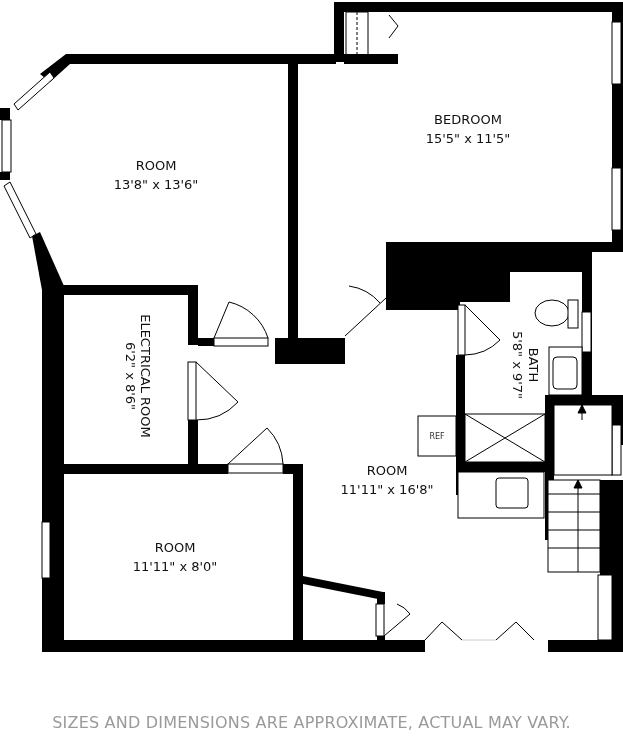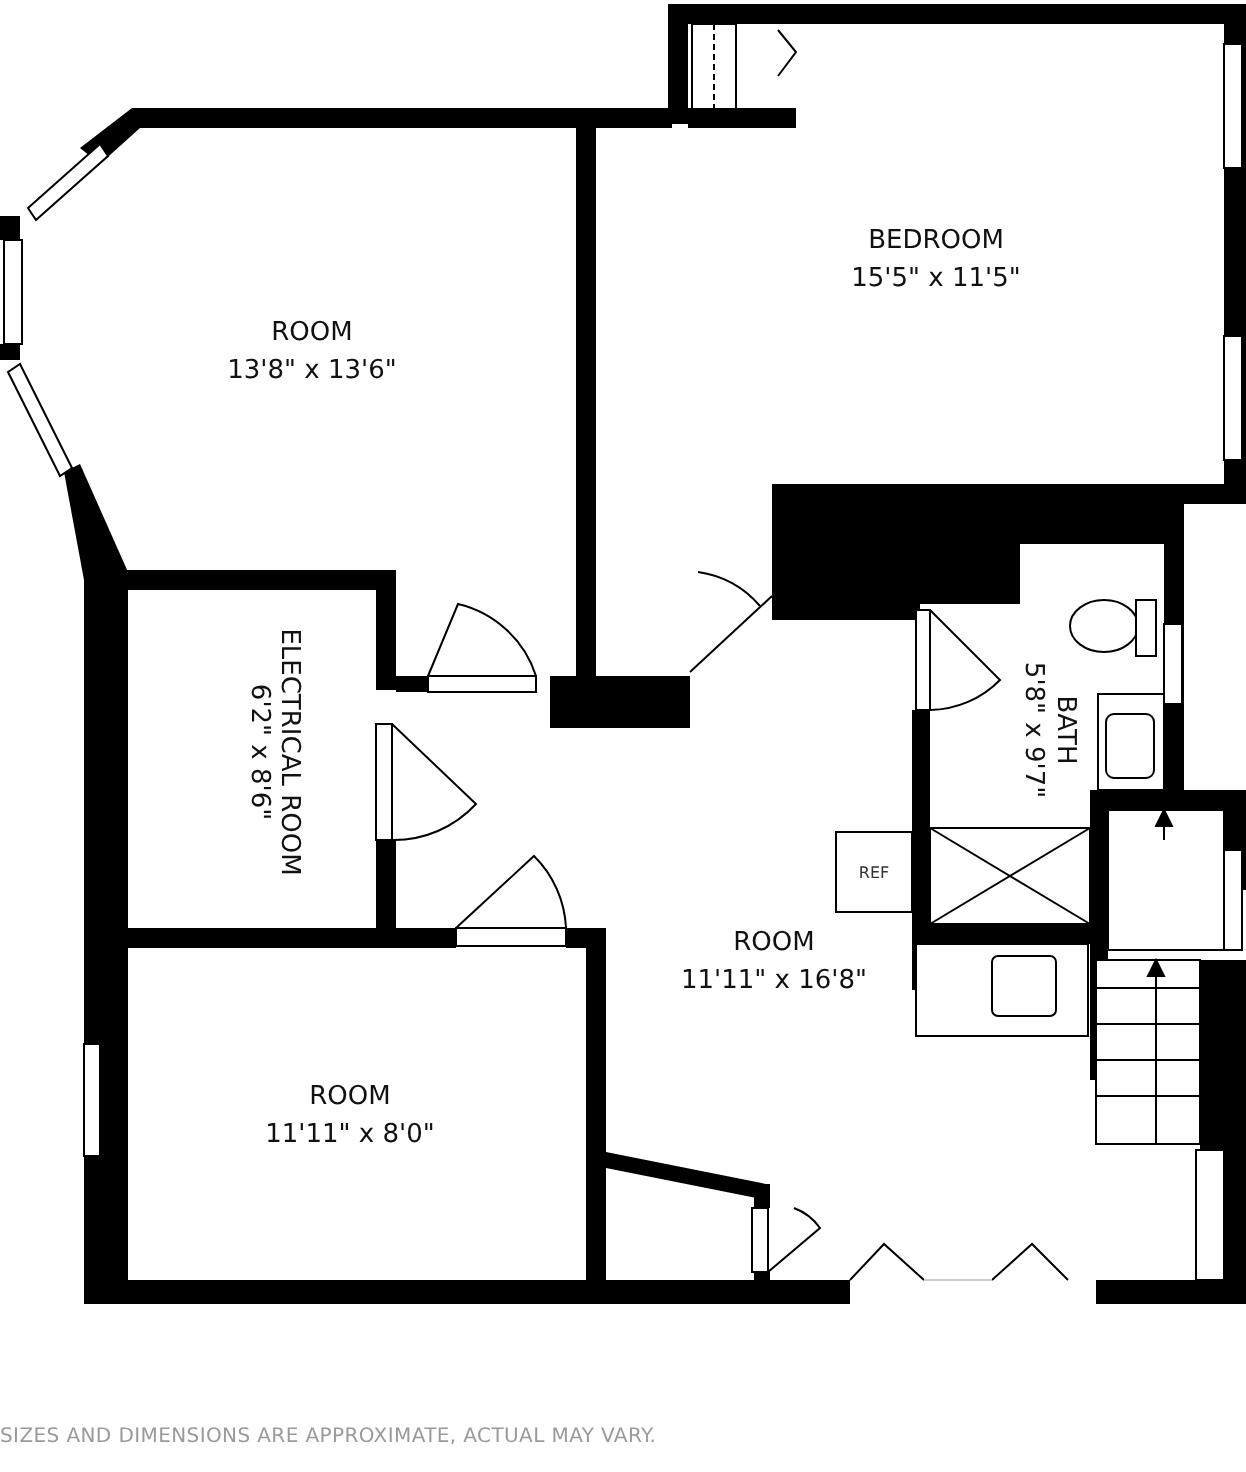--- a/index.html
+++ b/index.html
@@ -1,20 +1,20 @@
 <!DOCTYPE html>
 <html><head>
 <meta charset="utf-8">
 <style>
   html, body { margin:0; padding:0; background:#ffffff; }
   body { width:623px; height:736px; position:relative; overflow:hidden; font-family:"DejaVu Sans", sans-serif; }
   svg { position:absolute; left:0; top:0; }
   .lbl { font-family:"DejaVu Sans", sans-serif; font-size:13px; fill:#111; text-anchor:middle; }
   .small { font-size:8px; fill:#333; }
-  .note { position:absolute; left:0; width:623px; top:713px; text-align:left; font-size:10px; color:#9a9a9a; letter-spacing:0.2px; }
+  .note { position:absolute; left:0; width:623px; top:713px; text-align:center; font-size:16px; color:#9a9a9a; letter-spacing:0.2px; }
 </style>
 </head>
 <body>
 
 <svg width="623" height="736" viewBox="0 0 623 736">
   <g fill="#000">
 
     <rect x="66" y="54" width="270" height="10"></rect>
 
     <rect x="334" y="2" width="289" height="10"></rect>

